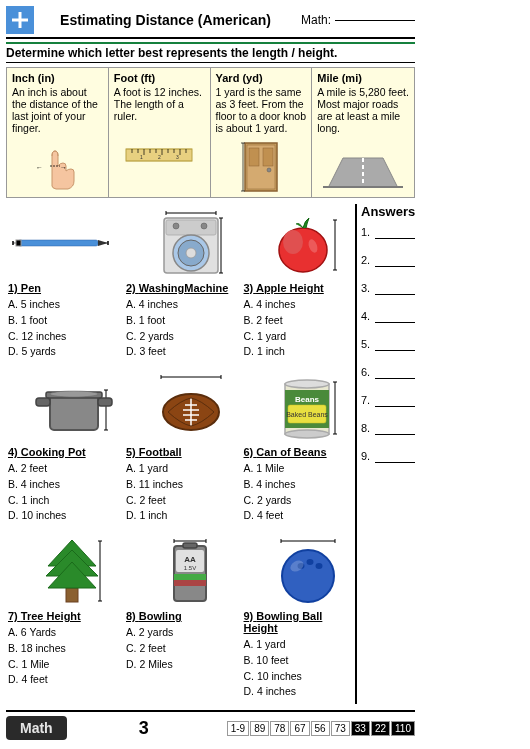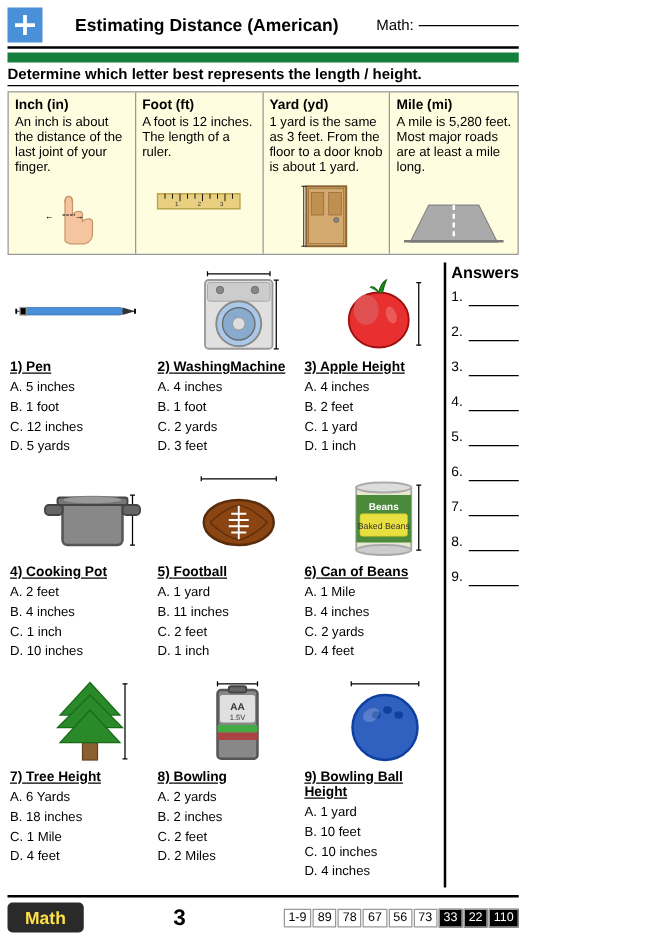--- a/index.html
+++ b/index.html
@@ -41,21 +41,21 @@
       text-align: center;
     }
     .header-name {
       font-size: 12px;
       margin-left: 10px;
     }
     .instructions {
       font-weight: bold;
       font-size: 12px;
       margin-bottom: 4px;
-      border-top: 8px solid #15803d;
+      border-top: 2px solid #15803d;
       border-bottom: 1px solid #000;
       padding: 2px 0;
     }
     .units-table {
       display: grid;
       grid-template-columns: 1fr 1fr 1fr 1fr;
       border: 1px solid #999;
       background: #fffde0;
       margin-bottom: 6px;
       font-size: 10.5px;
@@ -143,21 +143,21 @@
     }
     .footer {
       display: flex;
       align-items: center;
       border-top: 2px solid #000;
       margin-top: 6px;
       padding-top: 4px;
     }
     .footer-math {
       background: #2a2a2a;
-      color: #fde047;
+      color: #e5e5e5;
       font-weight: bold;
       font-size: 14px;
       padding: 4px 14px;
       border-radius: 4px;
       margin-right: 10px;
     }
     .footer-page {
       font-size: 18px;
       font-weight: bold;
       flex: 1;
@@ -502,21 +502,20 @@
               <text x="44" y="26" text-anchor="middle" font-size="8" fill="#333" font-weight="bold">AA</text>
               <text x="44" y="34" text-anchor="middle" font-size="6" fill="#333">1.5V</text>
             </svg>
           </div>
           <div class="question-label">
             <span class="question-num">8)</span>
             <span>Bowling</span>
           </div>
           <div class="choices">
             <div>A. 2 yards</div>
-            <div>B. 2 inches</div>
             <div>C. 2 feet</div>
             <div>D. 2 Miles</div>
           </div>
         </div>
 
         <div class="question-block">
           <div class="question-image">
             <svg width="90" height="70" viewBox="0 0 90 70">
 
               <line x1="18" y1="5" x2="72" y2="5" stroke="#000" stroke-width="1"></line>

